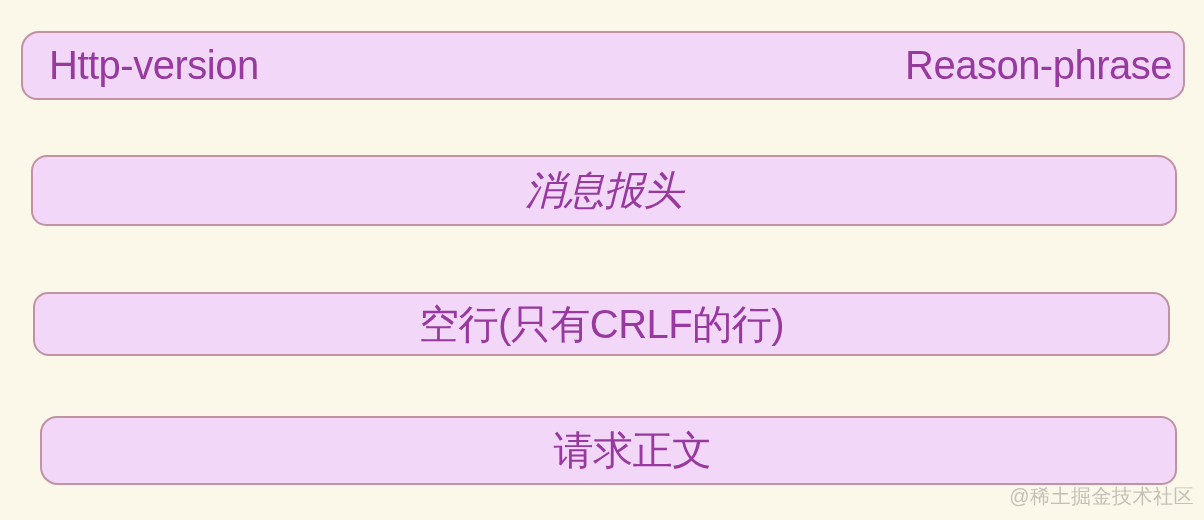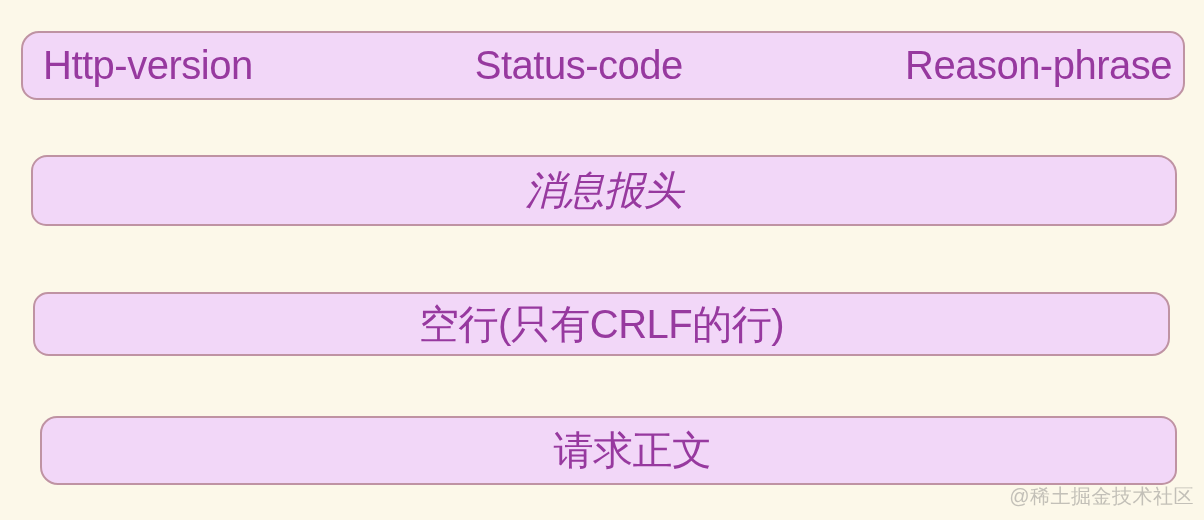--- a/index.html
+++ b/index.html
@@ -21,21 +21,21 @@
     letter-spacing: -0.5px;
     white-space: nowrap;
   }
 
   
   .bar.status-line {
     left: 21px; top: 31px;
     width: 1164px; height: 69px;
     border-radius: 18px 15px 17px 16px;
     justify-content: space-between;
-    padding: 0 11px 0 20px;
+    padding: 0 11px 0 26px;
   }
 
   
   .bar.row { justify-content: center; }
   .bar.row-1 {
     left: 31px; top: 155px;
     width: 1146px; height: 71px;
     border-radius: 16px 19px 17px 15px;
     font-style: italic;
   }
@@ -61,21 +61,20 @@
     color: #c3c0b8;
     letter-spacing: 0.5px;
     margin-left: 15px;
   }
 </style>
 </head>
 <body>
 
 <div class="bar status-line">
   <span class="bar-label">Http-version</span>
-  <span class="bar-label">Status-code</span>
   <span class="bar-label">Reason-phrase</span>
 </div>
 
 <div class="bar row row-1">
   <span class="bar-label">消息报头</span>
 </div>
 
 <div class="bar row row-2">
   <span class="bar-label">空行(只有CRLF的行)</span>
 </div>

